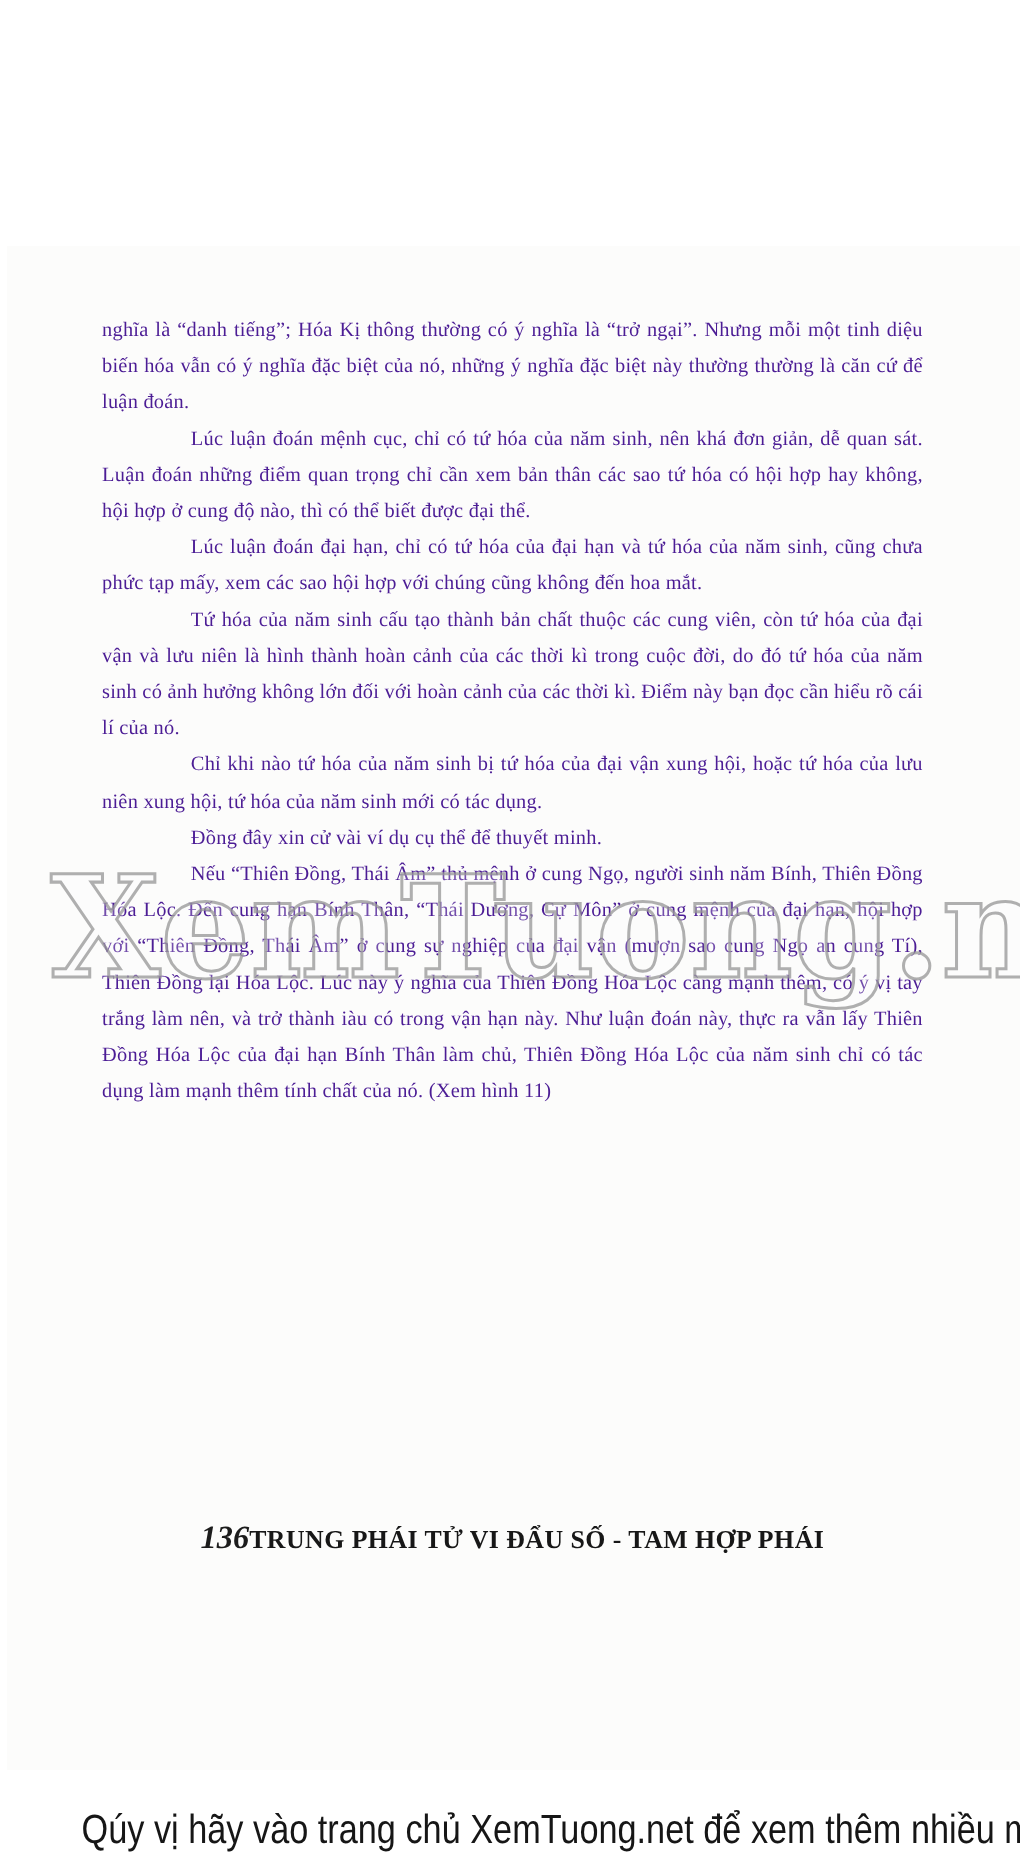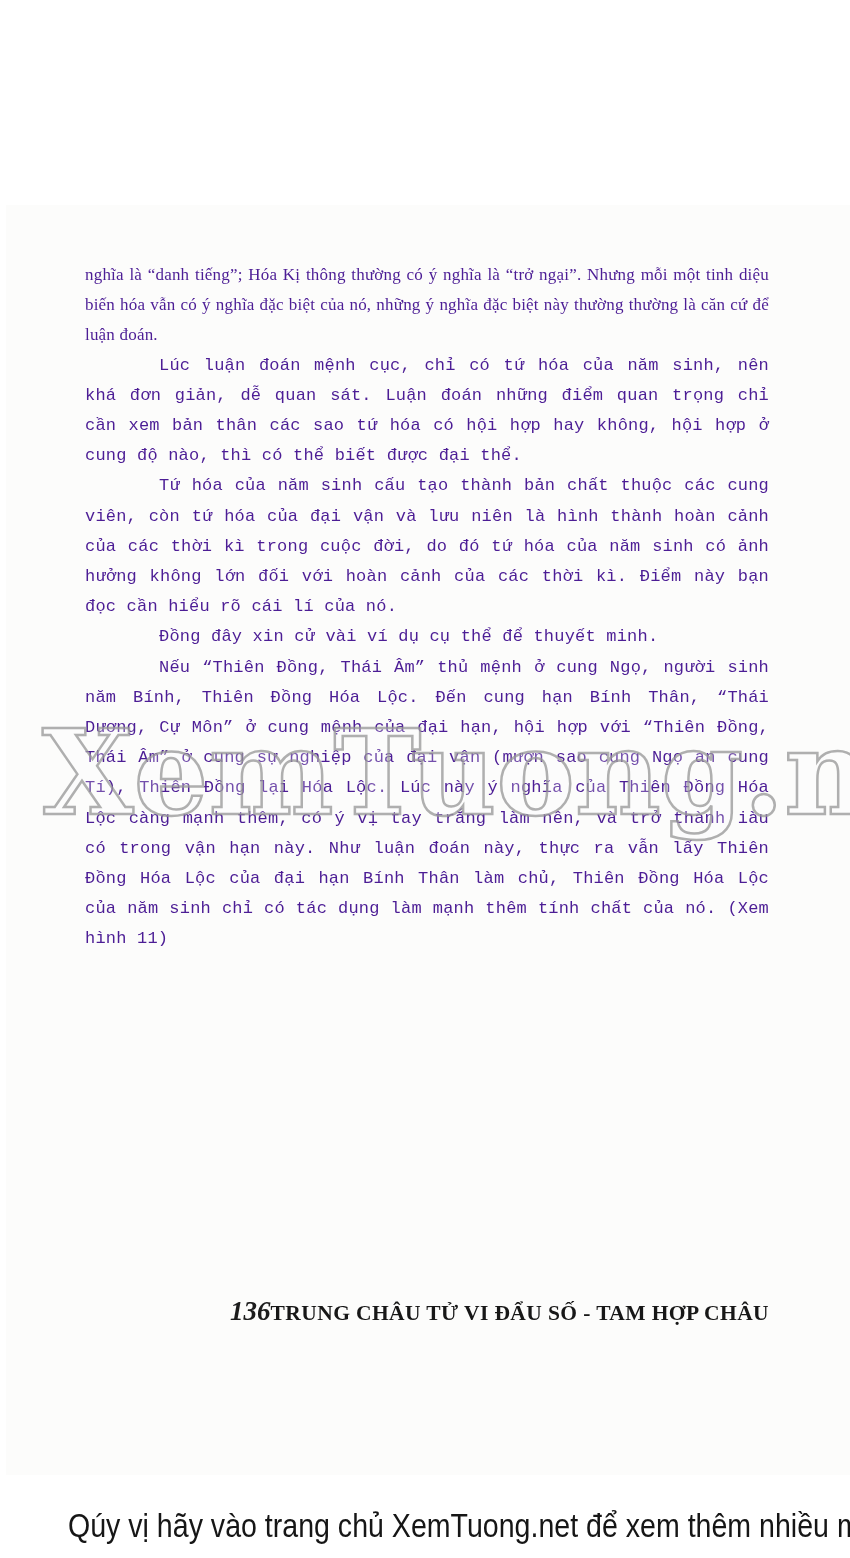--- a/index.html
+++ b/index.html
@@ -33,21 +33,20 @@
     line-height: 30.2px;
     letter-spacing: 0.2px;
     margin-top: 48px;
   }
   .body-text p {
     margin: 0;
     padding: 0;
   }
   .body-text p.indent {
     text-indent: 74px;
-    font-family: Liberation Mono, monospace;
   }
   .watermark {
     position: absolute;
     top: 698px;
     left: 42px;
     width: 808px;
     height: 160px;
     overflow: visible;
     white-space: nowrap;
     font-family: "DejaVu Serif", serif;
@@ -55,24 +54,24 @@
     font-size: 118px;
     line-height: 150px;
     color: rgba(255, 255, 255, 0.22);
     -webkit-text-stroke: 2.5px rgba(150, 150, 150, 0.75);
     pointer-events: none;
     z-index: 5;
   }
   .page-footer {
     position: absolute;
     left: 85px;
-    top: 1296px;
+    top: 1266px;
     width: 684px;
     display: flex;
-    justify-content: flex-end;
+    justify-content: center;
     align-items: baseline;
   }
   .page-number {
     font-style: italic;
     font-weight: bold;
     font-size: 27px;
     color: #1c1c1c;
   }
   .running-title {
     font-weight: bold;
@@ -95,25 +94,27 @@
   }
 </style>
 </head>
 <body>
 
 <div class="scan-area"></div>
 
 <div class="body-text">
     <p>nghĩa là “danh tiếng”; Hóa Kị thông thường có ý nghĩa là “trở ngại”. Nhưng mỗi một tinh diệu biến hóa vẫn có ý nghĩa đặc biệt của nó, những ý nghĩa đặc biệt này thường thường là căn cứ để luận đoán.</p>
     <p class="indent">Lúc luận đoán mệnh cục, chỉ có tứ hóa của năm sinh, nên khá đơn giản, dễ quan sát. Luận đoán những điểm quan trọng chỉ cần xem bản thân các sao tứ hóa có hội hợp hay không, hội hợp ở cung độ nào, thì có thể biết được đại thể.</p>
+    <p class="indent">Lúc luận đoán đại hạn, chỉ có tứ hóa của đại hạn và tứ hóa của năm sinh, cũng chưa phức tạp mấy, xem các sao hội hợp với chúng cũng không đến hoa mắt.</p>
     <p class="indent">Tứ hóa của năm sinh cấu tạo thành bản chất thuộc các cung viên, còn tứ hóa của đại vận và lưu niên là hình thành hoàn cảnh của các thời kì trong cuộc đời, do đó tứ hóa của năm sinh có ảnh hưởng không lớn đối với hoàn cảnh của các thời kì. Điểm này bạn đọc cần hiểu rõ cái lí của nó.</p>
+    <p class="indent">Chỉ khi nào tứ hóa của năm sinh bị tứ hóa của đại vận xung hội, hoặc tứ hóa của lưu niên xung hội, tứ hóa của năm sinh mới có tác dụng.</p>
     <p class="indent">Đồng đây xin cử vài ví dụ cụ thể để thuyết minh.</p>
     <p class="indent">Nếu “Thiên Đồng, Thái Âm” thủ mệnh ở cung Ngọ, người sinh năm Bính, Thiên Đồng Hóa Lộc. Đến cung hạn Bính Thân, “Thái Dương, Cự Môn” ở cung mệnh của đại hạn, hội hợp với “Thiên Đồng, Thái Âm” ở cung sự nghiệp của đại vận (mượn sao cung Ngọ an cung Tí), Thiên Đồng lại Hóa Lộc. Lúc này ý nghĩa của Thiên Đồng Hóa Lộc càng mạnh thêm, có ý vị tay trắng làm nên, và trở thành iàu có trong vận hạn này. Như luận đoán này, thực ra vẫn lấy Thiên Đồng Hóa Lộc của đại hạn Bính Thân làm chủ, Thiên Đồng Hóa Lộc của năm sinh chỉ có tác dụng làm mạnh thêm tính chất của nó. (Xem hình 11)</p>
   </div>
 
 <div class="watermark">XemTuong.net</div>
 
 <div class="page-footer">
   <span class="page-number">136</span>
-  <span class="running-title">TRUNG CHÂU TỬ VI ĐẨU SỐ - TAM HỢP CHÂU</span>
+  <span class="running-title">TRUNG PHÁI TỬ VI ĐẨU SỐ - TAM HỢP PHÁI</span>
 </div>
 
 <div class="bottom-notice">Qúy vị hãy vào trang chủ XemTuong.net để xem thêm nhiều mục hay khác</div>
 
 </body></html>

